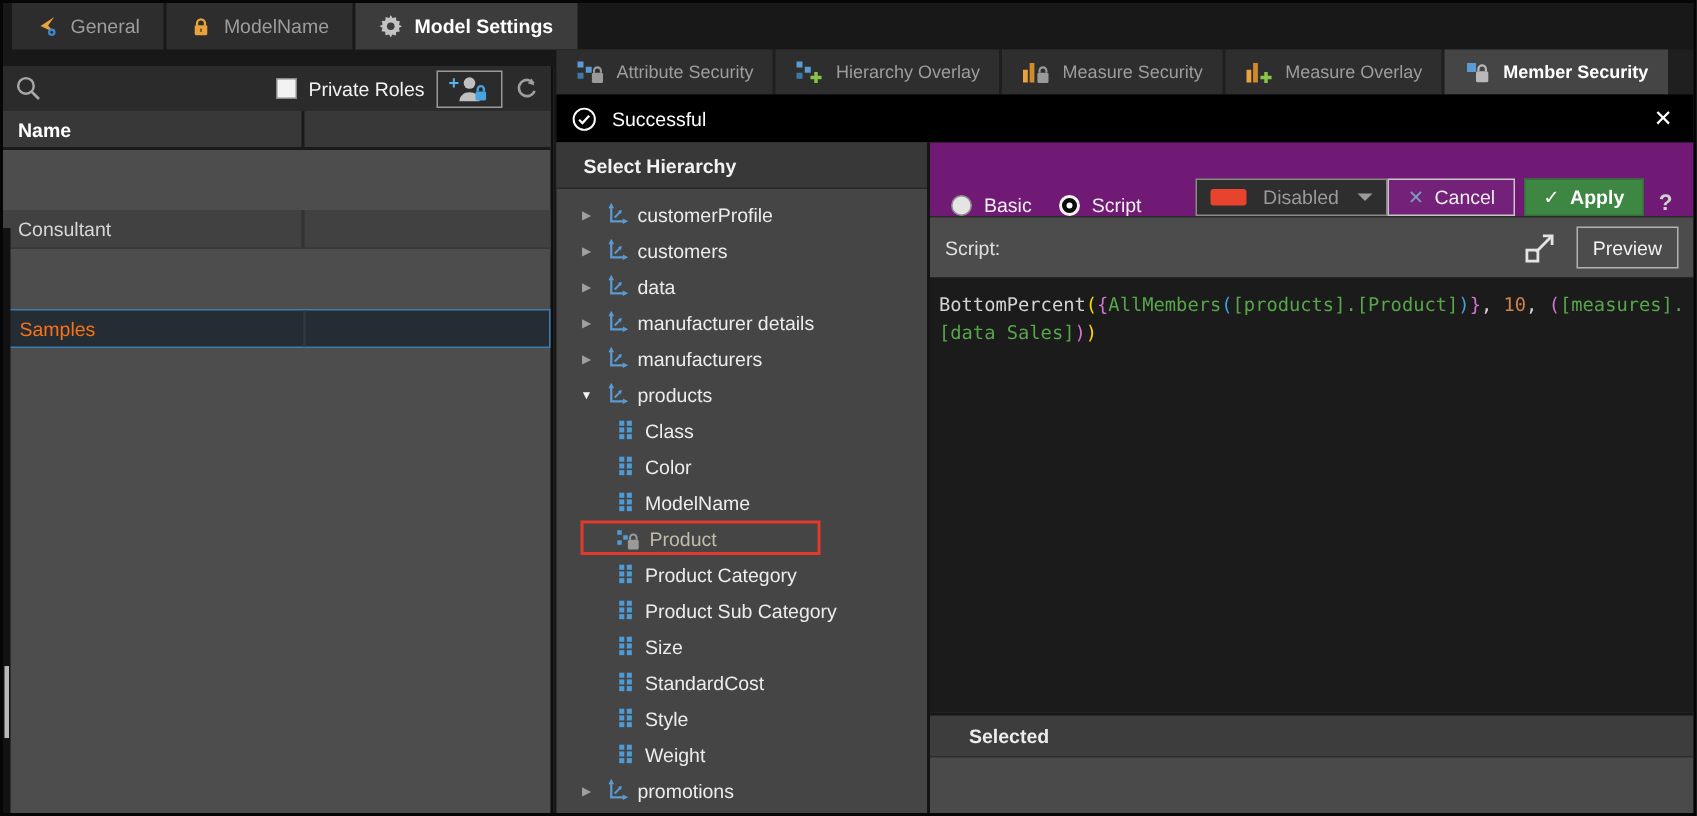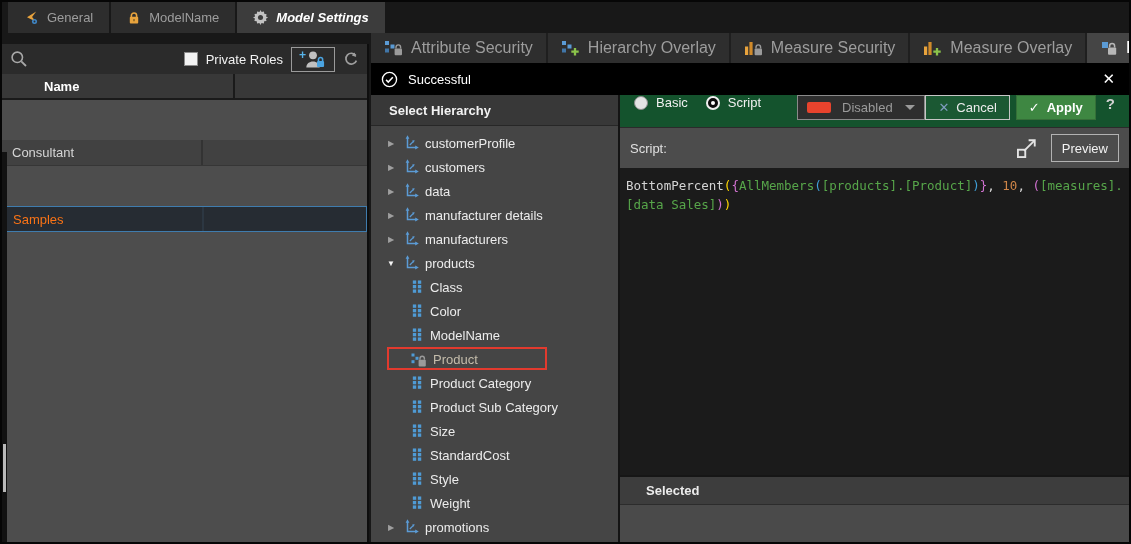--- a/index.html
+++ b/index.html
@@ -4,63 +4,63 @@
 <style>
   html,body{margin:0;padding:0;background:#2a2a2a;}
   *{box-sizing:border-box;}
   #app{position:relative;width:1131px;height:544px;background:#181818;border:2px solid #060606;overflow:hidden;
        font-family:"Liberation Sans",sans-serif;cursor:default;}
   .ic{display:inline-flex;align-items:center;justify-content:center;line-height:0;}
 
   
   .topbar{position:absolute;left:0;top:0;right:0;height:31px;background:#181818;display:flex;align-items:stretch;padding-left:6px;gap:2px;}
   .tab{display:flex;align-items:center;gap:8px;padding:0 16px;background:#2d2d2d;color:#9d9d9d;font-size:13px;}
-  .tab.active{background:#3c3c3c;color:#ffffff;font-weight:bold;font-style:italic;}
+  .tab.active{background:#3c3c3c;color:#ffffff;font-weight:bold;}
 
   
   .left-panel{position:absolute;left:0;top:42px;width:367px;bottom:0;background:#4d4d4d;border-right:2px solid #0e0e0e;}
   .search-row{height:30px;background:#2b2b2b;display:flex;align-items:center;padding:0 8px;gap:8px;}
   .spacer{flex:1;}
   .checkbox{width:14px;height:14px;background:#f2f2f2;border:1px solid #8a8a8a;}
   .pr-label{color:#f2f2f2;font-size:13px;white-space:nowrap;}
   .adduser-btn{width:44px;height:25px;border:1px solid #9a9a9a;display:flex;align-items:center;justify-content:center;background:transparent;}
-  .table-head{height:26px;background:#383838;display:flex;border-bottom:2px solid #1a1a1a;padding-left:32px;}
+  .table-head{height:26px;background:#383838;display:flex;border-bottom:2px solid #1a1a1a;}
   .th1{width:201px;border-right:2px solid #1a1a1a;display:flex;align-items:center;padding-left:10px;color:#fff;font-weight:bold;font-size:13px;}
   .row{height:26px;display:flex;background:#414141;border-bottom:1px solid #363636;color:#d6d6d6;font-size:13px;margin-top:40px;}
   .row .c1{width:201px;border-right:2px solid #333;display:flex;align-items:center;padding-left:10px;}
   .row .c2{flex:1;}
   .row.selected{background:#262c33;border:1px solid #3f7cae;color:#f97316;}
   .row.selected .c1{border-right-color:#2c3742;}
   .left-scrollbar{position:absolute;left:0;top:108px;bottom:0;width:5px;background:#121212;}
   .left-scrollbar .thumb{position:absolute;left:1px;top:292px;width:3px;height:48px;background:#b9b9b9;}
 
   
   .right-area{position:absolute;left:369px;top:31px;right:0;bottom:0;display:flex;flex-direction:column;background:#1f1f1f;}
   .sec-tabs{height:30px;display:flex;gap:2px;background:#1f1f1f;}
-  .sec-tab{display:flex;align-items:center;gap:8px;padding:0 13px;background:#2e2e2e;color:#9d9d9d;font-size:16px;white-space:nowrap;}
+  .sec-tab{display:flex;align-items:center;gap:8px;padding:0 13px;background:#2e2e2e;color:#9d9d9d;font-size:12px;white-space:nowrap;}
   .sec-tab.active{background:#454545;color:#fff;font-weight:bold;}
   .banner{height:32px;display:flex;align-items:center;padding:0 10px;gap:10px;color:#fff;font-size:13px;}
   .banner .close{margin-left:auto;color:#fff;font-size:15px;margin-right:4px;}
   .content-row{flex:1;display:flex;min-height:0;}
 
   
   .hier-panel{width:249px;border-right:2px solid #141414;display:flex;flex-direction:column;background:#454545;}
   .panel-header{height:31px;background:#383838;border-bottom:1px solid #272727;display:flex;align-items:center;padding-left:18px;color:#f2f2f2;font-weight:bold;font-size:13px;}
   .tree{flex:1;padding-top:5px;overflow:hidden;}
   .tree-row{height:24px;display:flex;align-items:center;position:relative;color:#ececec;font-size:13px;gap:6px;}
   .tree-row.lvl0{padding-left:14px;}
   .tree-row.lvl1{padding-left:40px;}
   .arrow{width:12px;font-size:8px;color:#9f9f9f;text-align:center;flex:0 0 12px;}
   .arrow.expanded{color:#f5f5f5;}
   .tree-row.dim .t-label{color:#c4bcab;}
   .hl-box{position:absolute;left:16px;top:0;width:160px;height:23px;border:2px solid #e23a2e;pointer-events:none;}
 
   
   .script-panel{flex:1;display:flex;flex-direction:column;min-width:0;}
-  .toolbar{height:32px;background:#14532d;display:flex;align-items:flex-start;padding:0 10px;font-size:13px;color:#f0f0f0;}
+  .toolbar{height:49px;background:#701a75;display:flex;align-items:flex-end;padding:0 10px;font-size:13px;color:#f0f0f0;}
   .radio-group{display:flex;align-items:center;gap:18px;margin-left:4px;}
   .radio-opt{display:flex;align-items:center;}
   .radio{margin-right:8px;}
   .radio.off{width:14px;height:14px;border-radius:50%;background:#e4e4e4;border:1px solid #8c8c8c;}
   .radio.on{width:14px;height:14px;border-radius:50%;background:#0c0c0c;border:2px solid #f0f0f0;position:relative;}
   .radio.on::after{content:"";position:absolute;left:3px;top:3px;width:4px;height:4px;border-radius:50%;background:#fff;}
   .dropdown{margin-left:36px;width:134px;height:25px;border:1px solid #8a8a8a;background:#2e2e2e;display:flex;align-items:center;padding:0 9px;gap:11px;}
   .swatch{width:24px;height:11px;border-radius:2px;}
   .dd-label{color:#9a9a9a;font-size:13px;flex:1;}
   .caret{width:0;height:0;border-left:5px solid transparent;border-right:5px solid transparent;border-top:5px solid #9a9a9a;}

